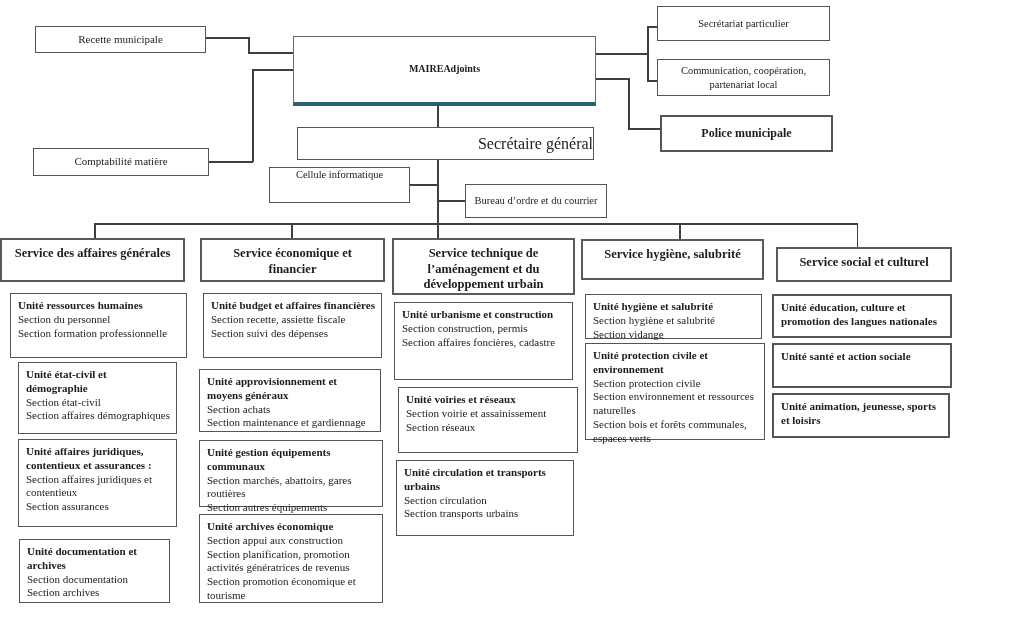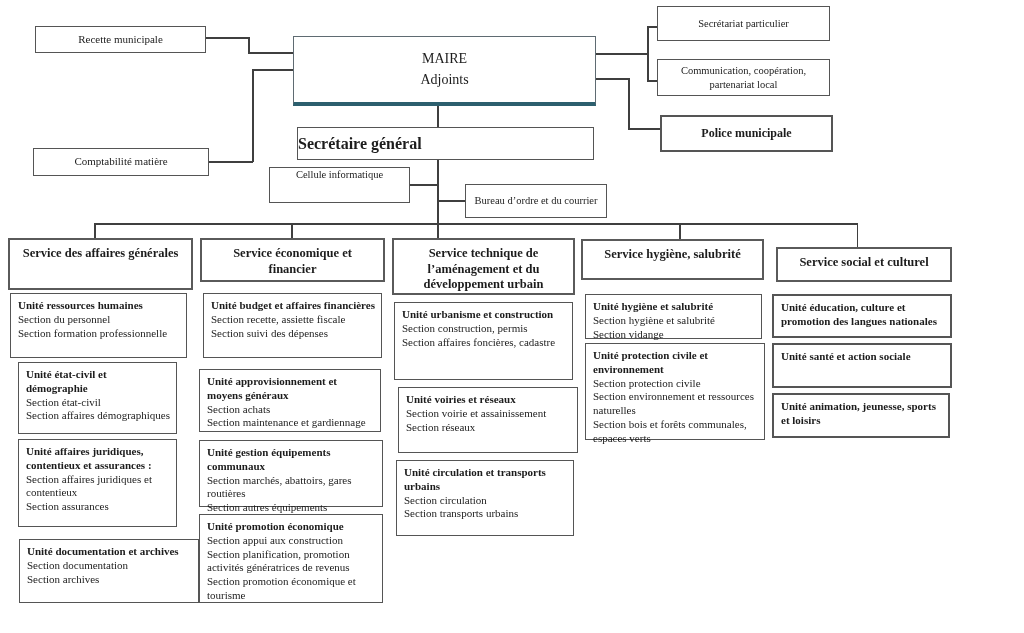--- a/index.html
+++ b/index.html
@@ -32,32 +32,31 @@
     font-size: 11px;
     line-height: 1.25;
     padding: 2px 8px;
   }
   .bold { font-weight: bold; }
 
   .maire-box {
     border: 1.5px solid #5f6b72;
     border-bottom: 4px solid #2c5f6e;
     display: flex;
-    flex-direction: column;
     align-items: center;
     justify-content: center;
-    font-weight: normal;
-    font-size: 14px;
+    font-weight: bold;
+    font-size: 10px;
     line-height: 1.45;
   }
   .sg-box {
     display: flex;
     align-items: center;
-    justify-content: flex-start;
-    font-weight: bold;
+    justify-content: flex-end;
+    font-weight: normal;
     font-size: 16px;
   }
   .service-box {
     border: 2px solid #5a5a5a;
     font-weight: bold;
     font-size: 12.5px;
     text-align: center;
     padding: 6px 8px 0 8px;
     line-height: 1.25;
   }
@@ -128,21 +127,21 @@
   </div>
 
   <div class="box label-box" style="left:269px;top:167px;width:141px;height:36px;font-size:10.5px;align-items:flex-start;padding-top:0">
     <span>Cellule informatique</span>
   </div>
 
   <div class="box label-box" style="left:465px;top:184px;width:142px;height:34px;font-size:10.5px">
     <span>Bureau d’ordre et du courrier</span>
   </div>
 
-  <div class="box service-box" style="left:8px;top:238px;width:185px;height:52px">
+  <div class="box service-box" style="left:0;top:238px;width:185px;height:44px">
     <span>Service des affaires générales</span>
   </div>
   <div class="box service-box" style="left:200px;top:238px;width:185px;height:44px">
     <span>Service économique et financier</span>
   </div>
   <div class="box service-box" style="left:392px;top:238px;width:183px;height:57px">
     <span>Service technique de l’aménagement et du développement urbain</span>
   </div>
   <div class="box service-box" style="left:581px;top:239px;width:183px;height:41px">
     <span>Service hygiène, salubrité</span>
@@ -162,21 +161,21 @@
     <div class="u-sec">Section état-civil</div>
     <div class="u-sec">Section affaires démographiques</div>
   </div>
 
   <div class="box unit-box" style="left:18px;top:439px;width:159px;height:88px">
     <div class="u-title">Unité affaires juridiques, contentieux et assurances :</div>
     <div class="u-sec">Section affaires juridiques et contentieux</div>
     <div class="u-sec">Section assurances</div>
   </div>
 
-  <div class="box unit-box" style="left:19px;top:539px;width:180px;height:64px">
+  <div class="box unit-box" style="left:19px;top:539px;width:151px;height:64px">
     <div class="u-title">Unité documentation et archives</div>
     <div class="u-sec">Section documentation</div>
     <div class="u-sec">Section archives</div>
   </div>
 
   <div class="box unit-box" style="left:203px;top:293px;width:179px;height:65px">
     <div class="u-title">Unité budget et affaires financières</div>
     <div class="u-sec">Section recette, assiette fiscale</div>
     <div class="u-sec">Section suivi des dépenses</div>
   </div>
@@ -187,21 +186,21 @@
     <div class="u-sec small">Section maintenance et gardiennage</div>
   </div>
 
   <div class="box unit-box" style="left:199px;top:440px;width:184px;height:67px">
     <div class="u-title">Unité gestion équipements communaux</div>
     <div class="u-sec small">Section marchés, abattoirs, gares routières</div>
     <div class="u-sec small">Section autres équipements</div>
   </div>
 
   <div class="box unit-box" style="left:199px;top:514px;width:184px;height:89px">
-    <div class="u-title">Unité promotion économique</div>
+    <div class="u-title">Unité archives économique</div>
     <div class="u-sec">Section appui aux construction</div>
     <div class="u-sec">Section planification, promotion activités génératrices de revenus</div>
     <div class="u-sec small">Section promotion économique et tourisme</div>
   </div>
 
   <div class="box unit-box" style="left:394px;top:302px;width:179px;height:78px">
     <div class="u-title">Unité urbanisme et construction</div>
     <div class="u-sec">Section construction, permis</div>
     <div class="u-sec">Section affaires foncières, cadastre</div>
   </div>

